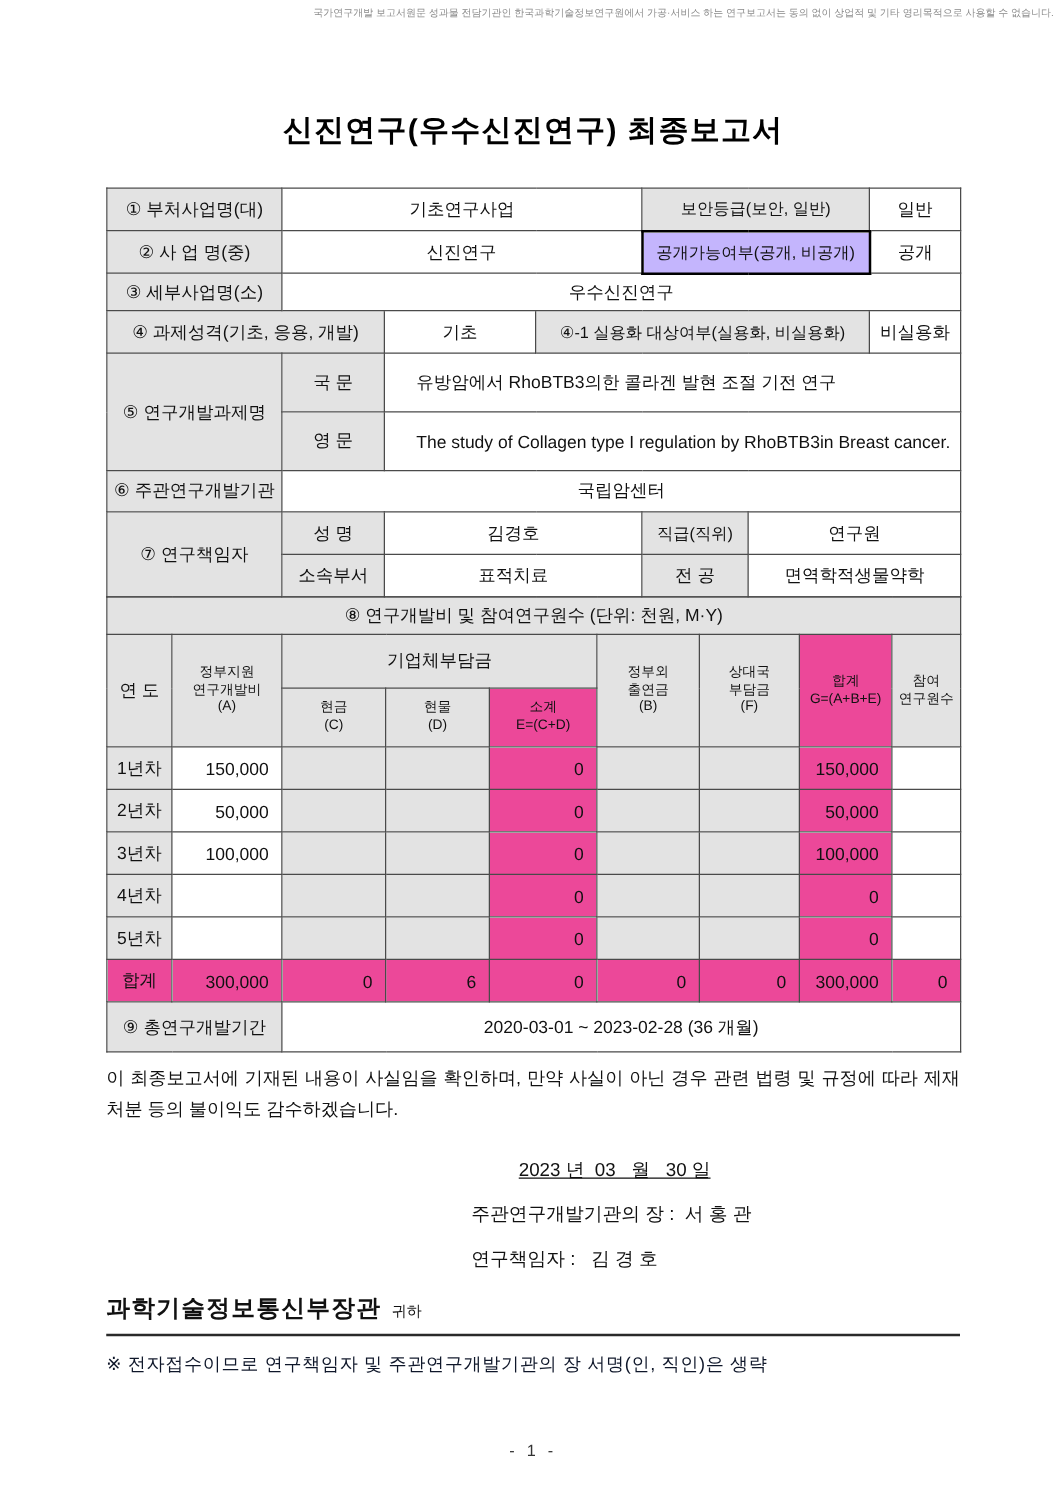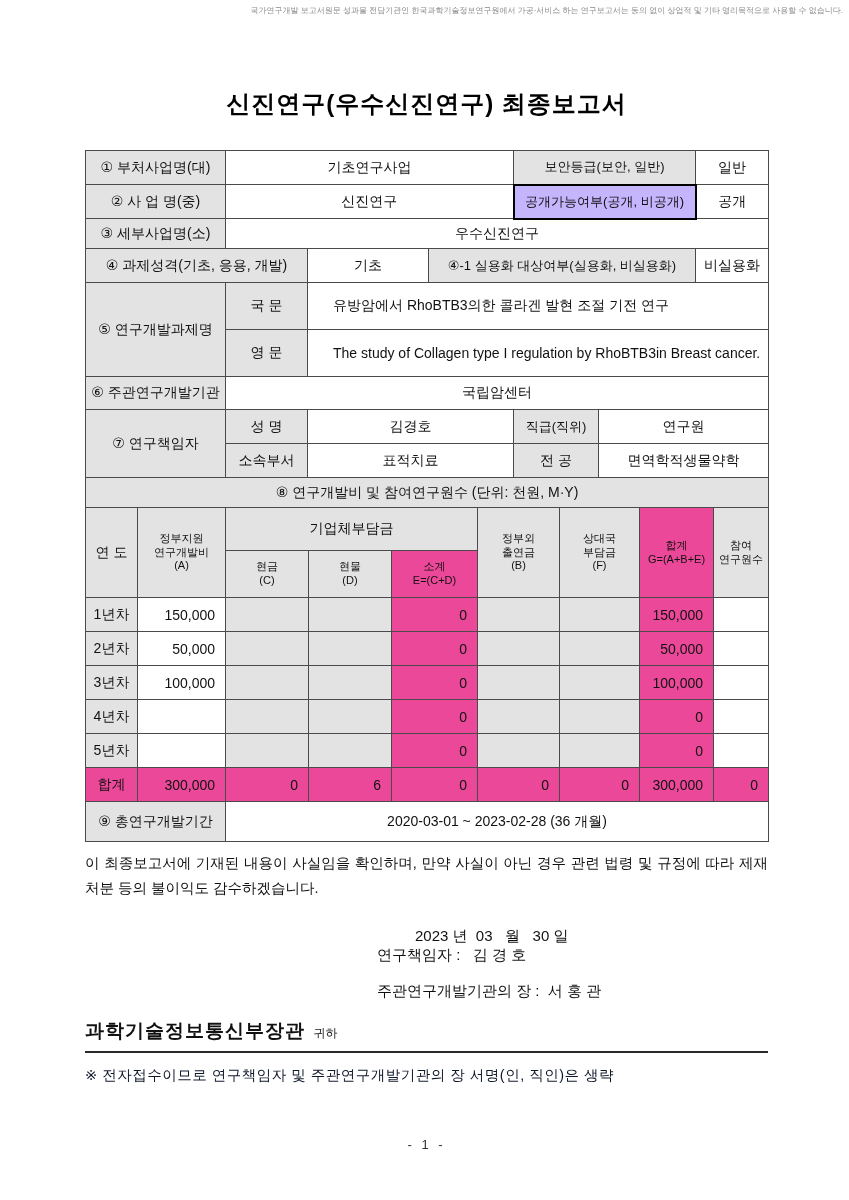--- a/index.html
+++ b/index.html
@@ -35,21 +35,21 @@
   .left { text-align:left; padding-left:25px; }
   .num { text-align:right; padding-right:10px; }
   .preline { white-space:pre-line; line-height:1.25; font-size:11px; }
   .small-h { font-size:13px; }
   .declaration {
     margin-top:9px; font-size:14.5px; line-height:1.7;
     text-align:justify; color:#111;
   }
   .sig-block { margin-top:27px; margin-left:292px; font-size:15px; color:#111; }
   .sig-line { white-space:pre; margin-bottom:17px; }
-  .date-line { margin-left:38px; white-space:pre; }
+  .date-line { margin-left:38px; margin-bottom:16px; white-space:pre;text-decoration:underline; }
   .recipient-line {
     margin-top:10px; border-bottom:2px solid #2a2a2a; padding-bottom:7px;
   }
   .recipient-name { font-size:19px; font-weight:bold; color:#111; letter-spacing:1px; }
   .recipient-suffix { font-size:12px; color:#111; margin-left:4px; }
   .note { margin-top:13px; font-size:14.5px; color:#0f172a; letter-spacing:0.5px; }
   .pagenum { text-align:center; margin-top:52px; font-size:13px; color:#333; letter-spacing:3px; }
 </style>
 </head>
 <body>
@@ -236,22 +236,22 @@
         <td colspan="2" class="g">⑨ 총연구개발기간</td>
         <td colspan="7">2020-03-01 ~ 2023-02-28 (36 개월)</td>
       </tr>
     </tbody>
       </table>
 
     <div class="declaration">이 최종보고서에 기재된 내용이 사실임을 확인하며, 만약 사실이 아닌 경우 관련 법령 및 규정에 따라 제재 처분 등의 불이익도 감수하겠습니다.</div>
 
     <div class="sig-block">
       <div class="date-line">2023 년  03   월   30 일</div>
+      <div class="sig-line">주관연구개발기관의 장 :  서 홍 관</div>
       <div class="sig-line">연구책임자 :   김 경 호</div>
-      <div class="sig-line">주관연구개발기관의 장 :  서 홍 관</div>
     </div>
 
     <div class="recipient-line">
       <span class="recipient-name">과학기술정보통신부장관</span>
       <span class="recipient-suffix">귀하</span>
     </div>
 
     <div class="note">※ 전자접수이므로 연구책임자 및 주관연구개발기관의 장 서명(인, 직인)은 생략</div>
 
     <div class="pagenum">- 1 -</div>

